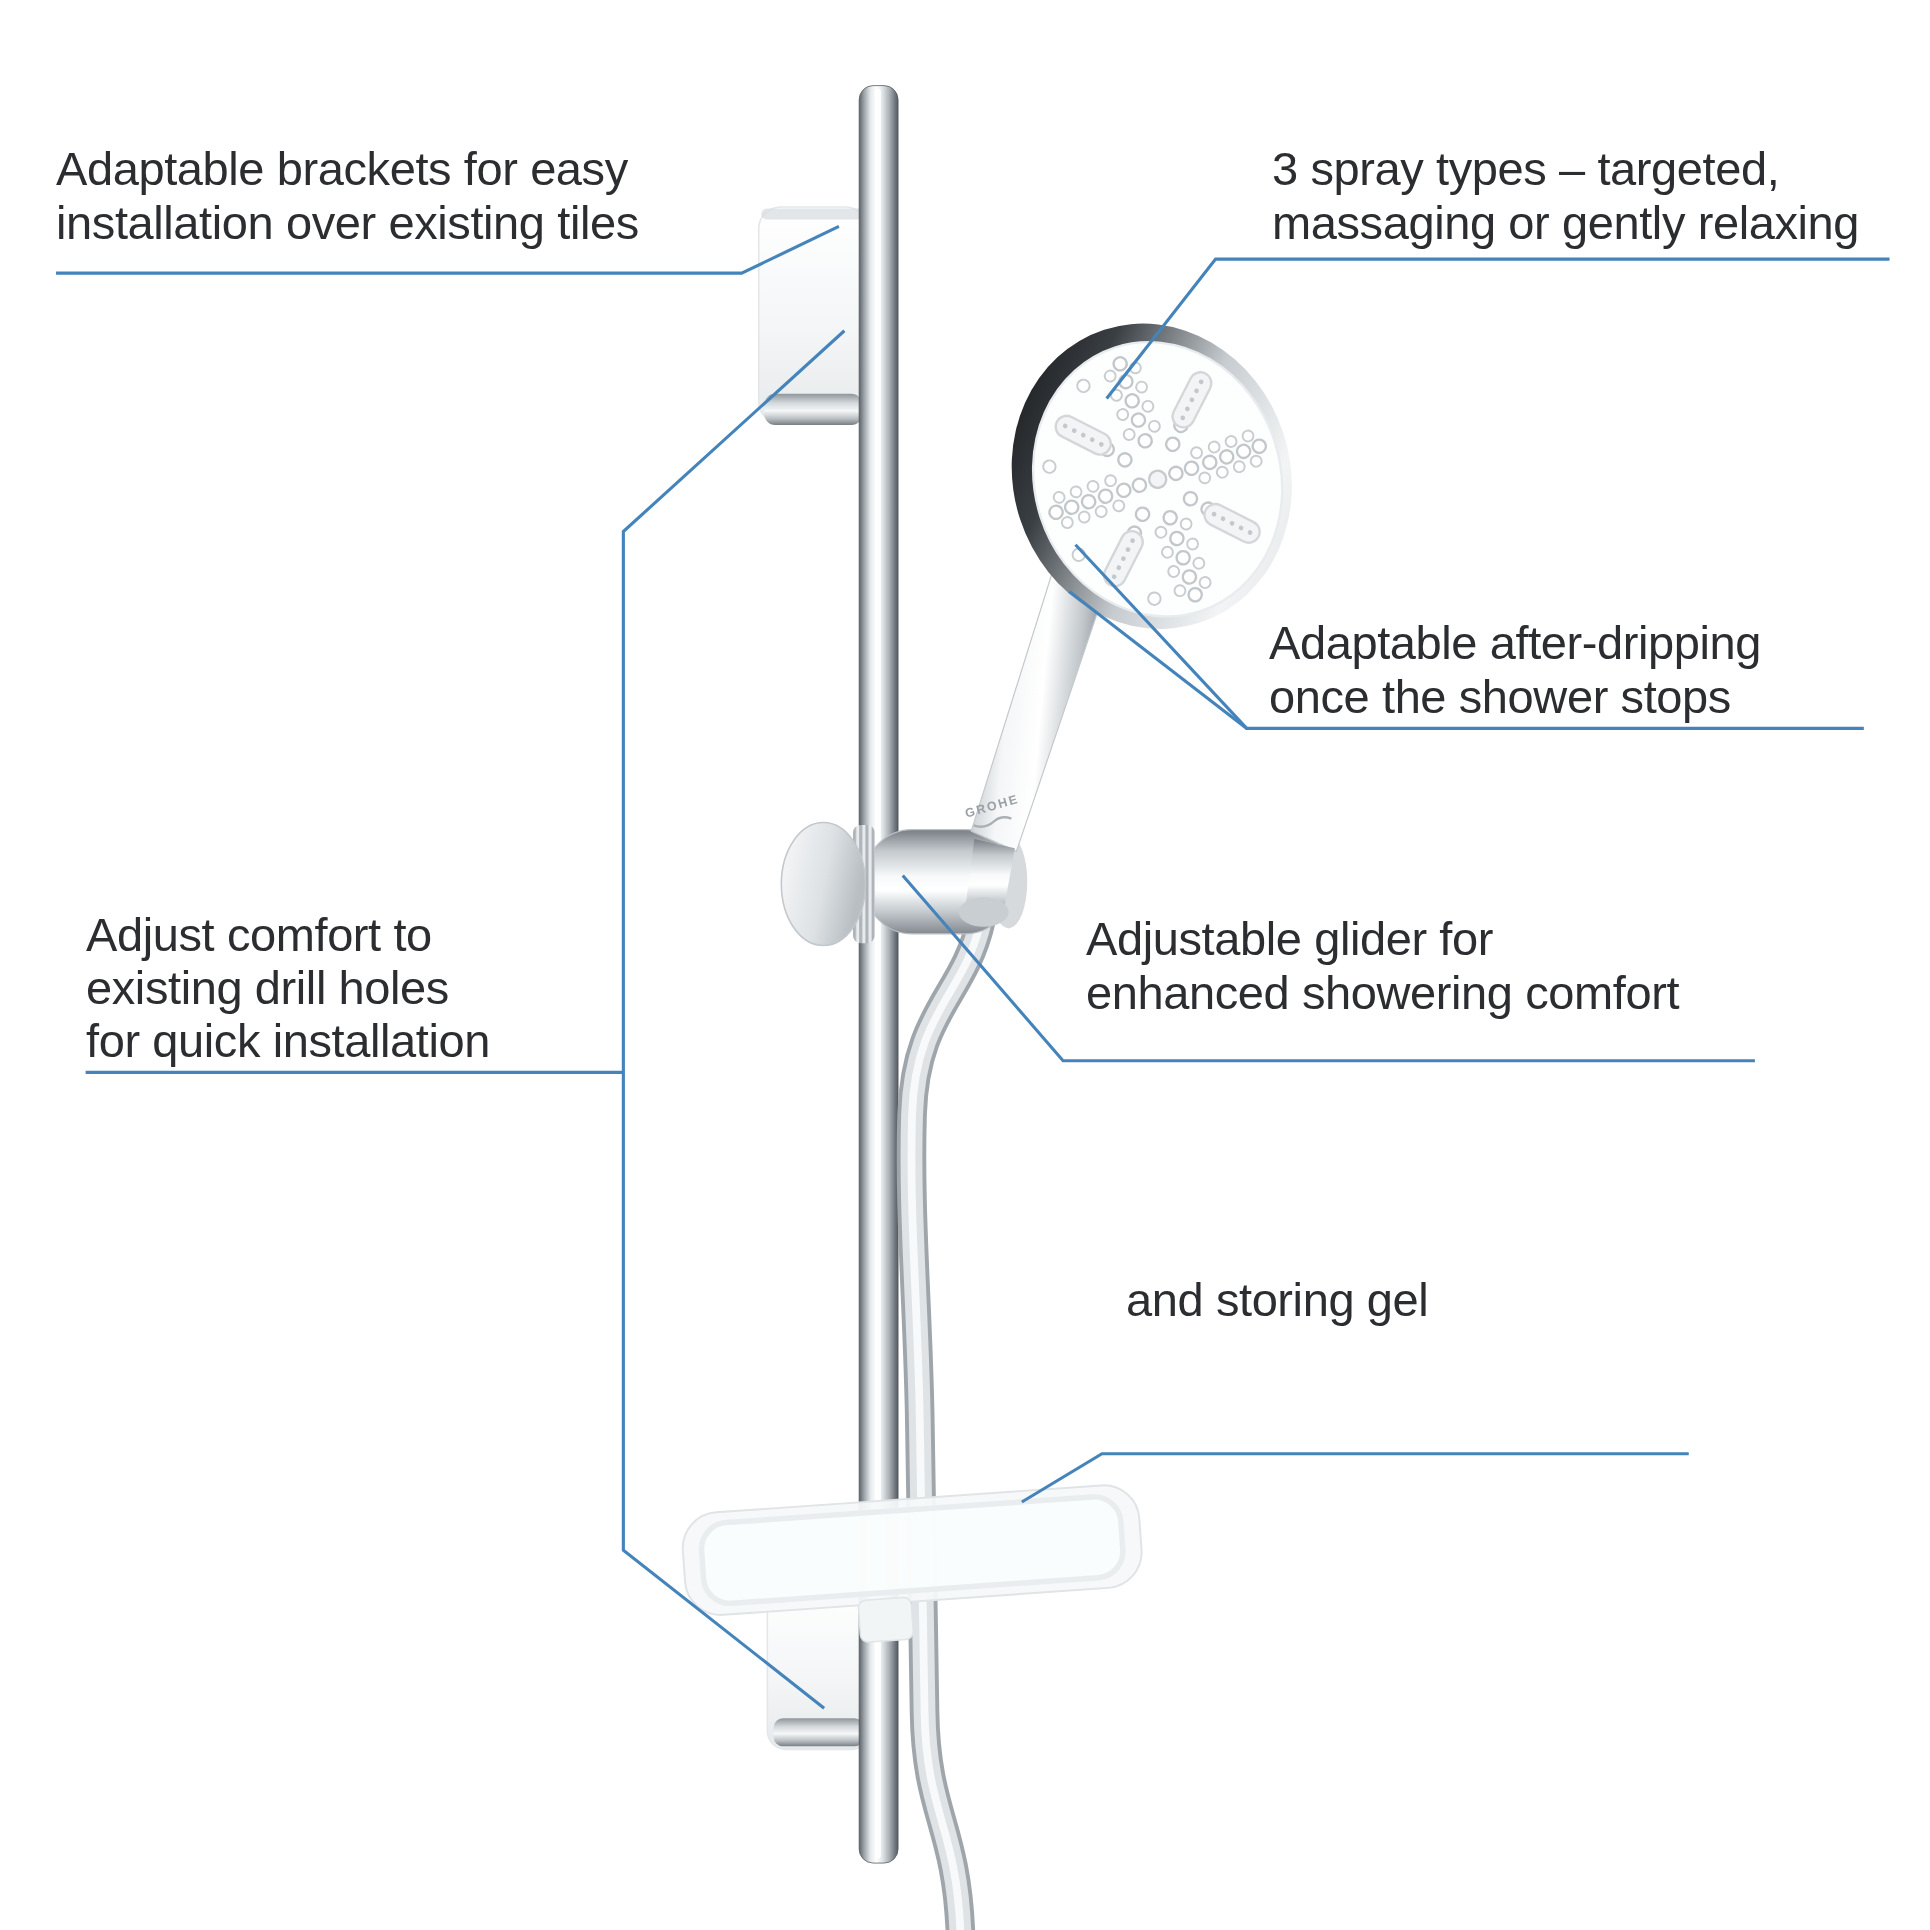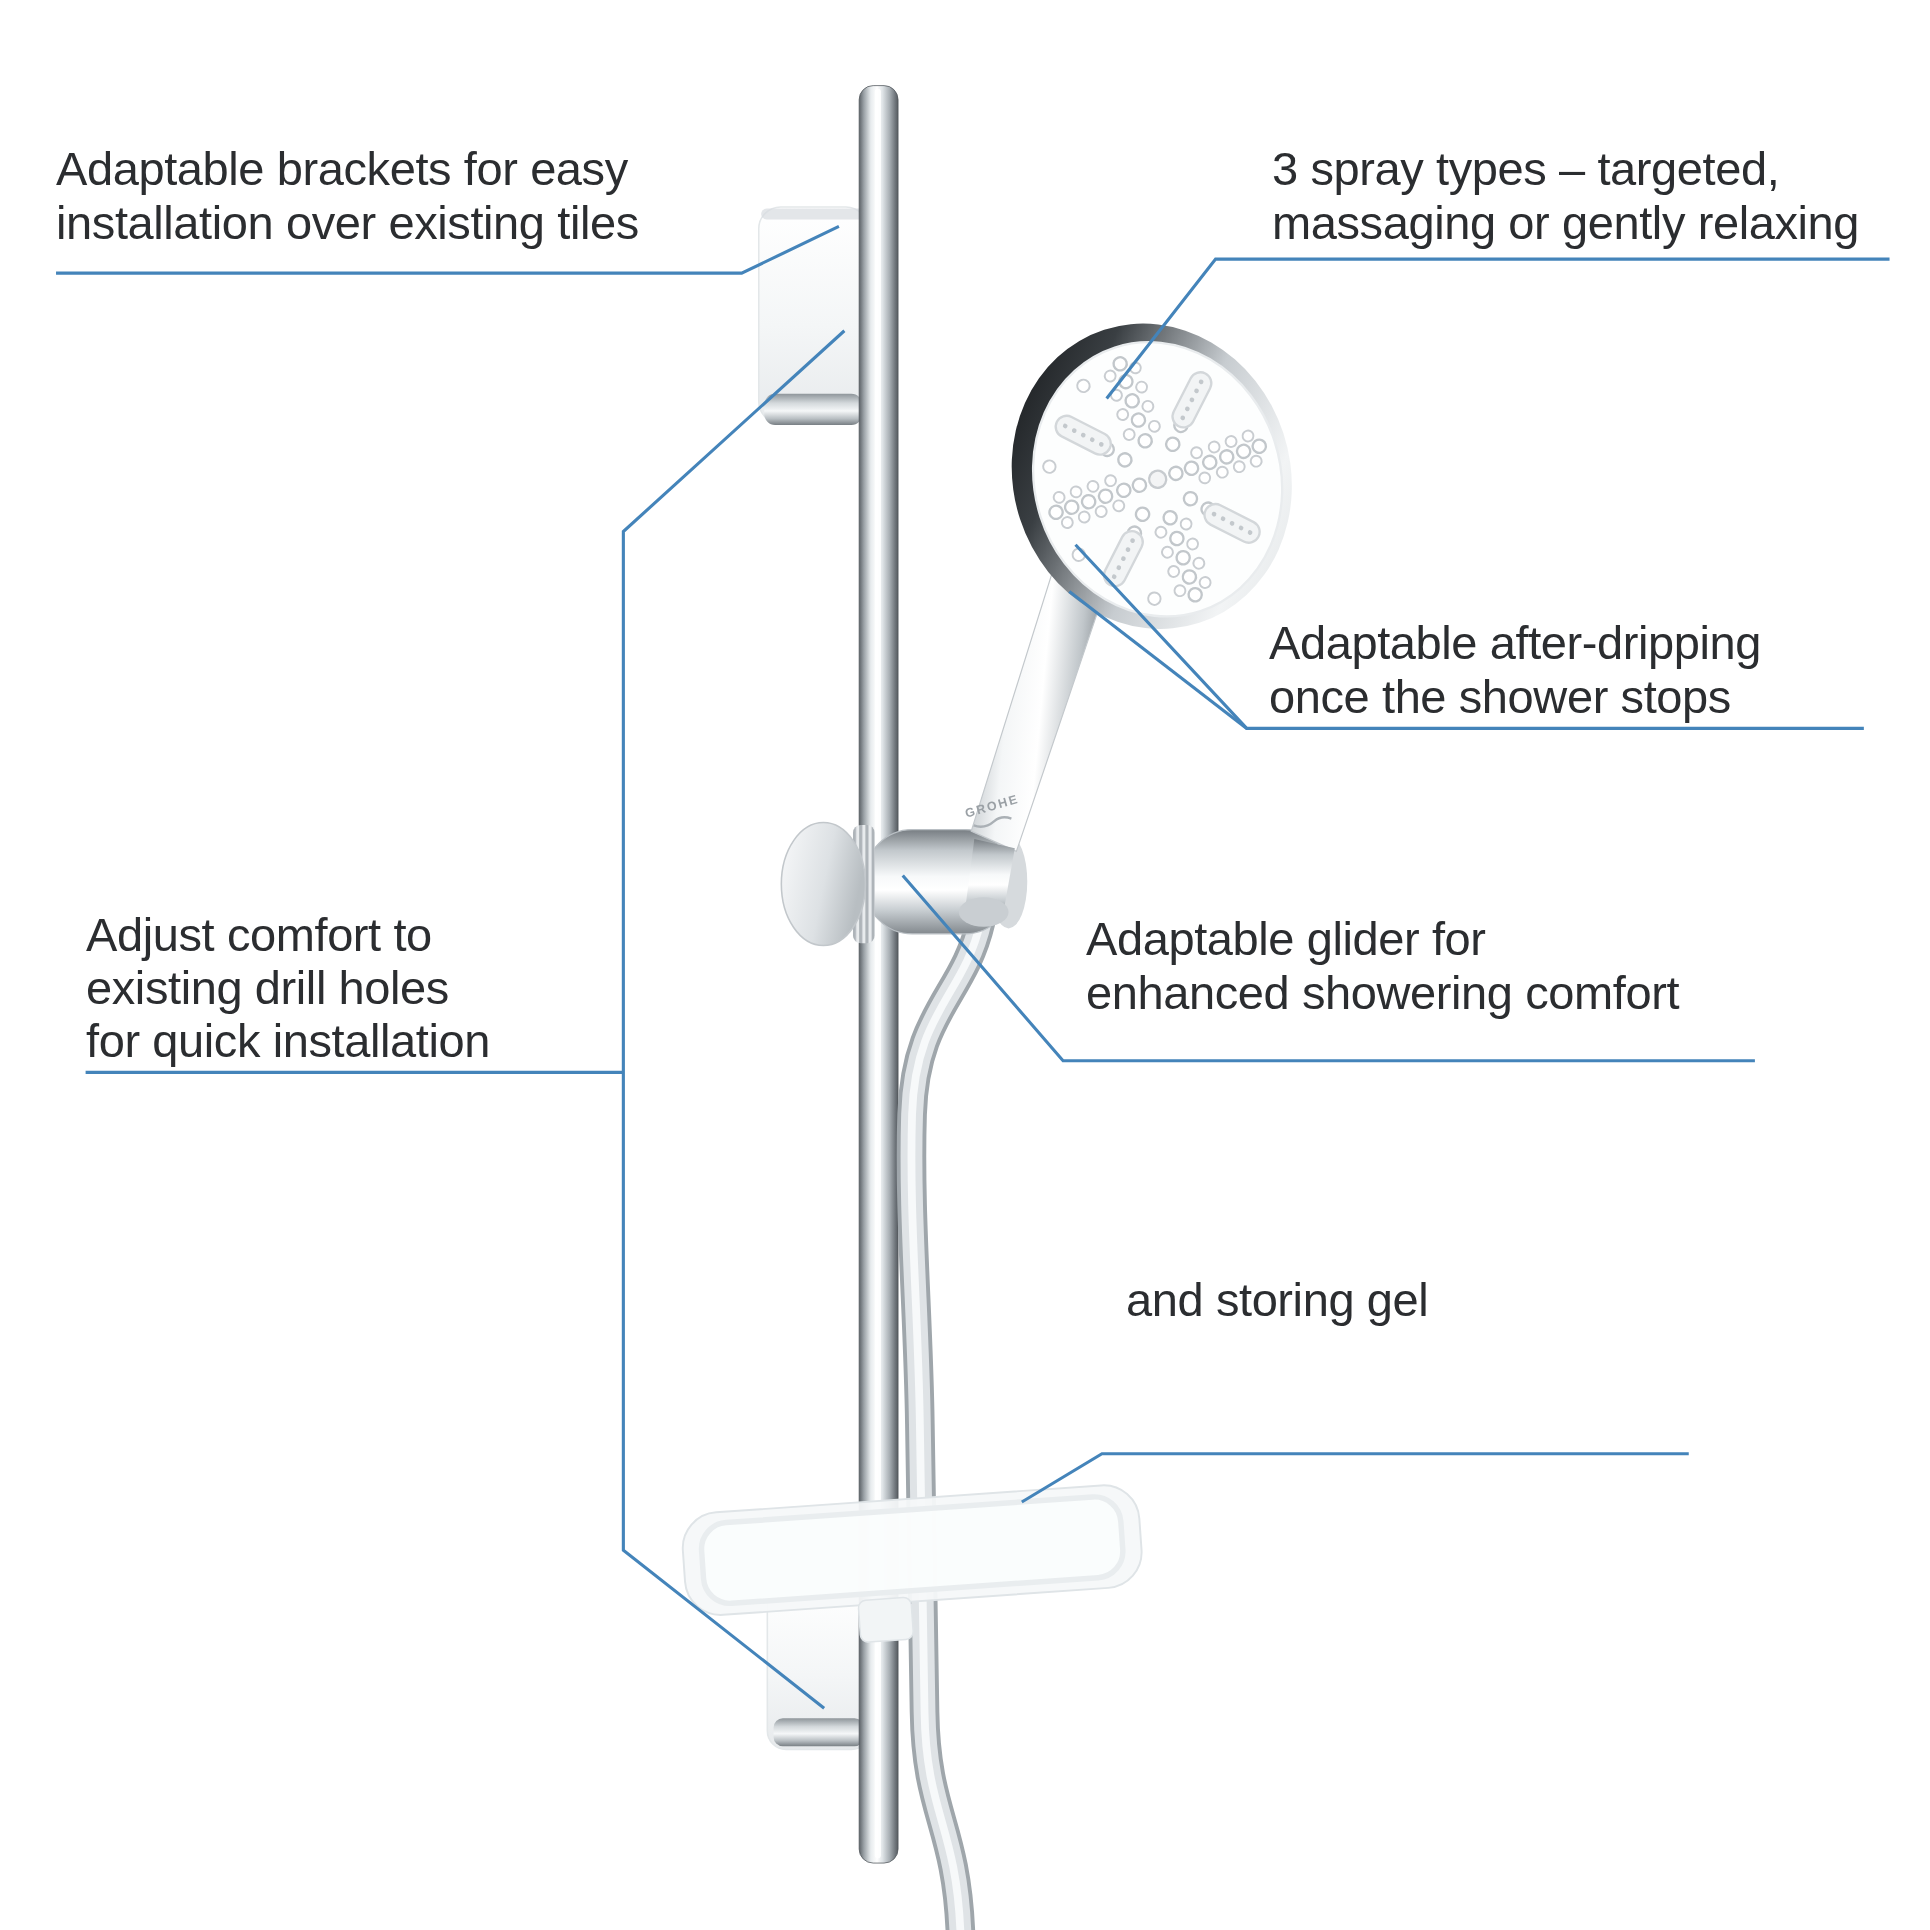--- a/index.html
+++ b/index.html
@@ -255,21 +255,21 @@
     <span>once the shower stops</span>
   </div>
 
   <div class="label l4">
     <span>Adjust comfort to</span>
     <span>existing drill holes</span>
     <span>for quick installation</span>
   </div>
 
   <div class="label l5">
-    <span>Adaptable glider for</span>
+    <span>Adjustable glider for</span>
     <span>enhanced showering comfort</span>
   </div>
 
   <div class="label l6">
     <span>and storing gel</span>
   </div>
 
 </div>
 
 

